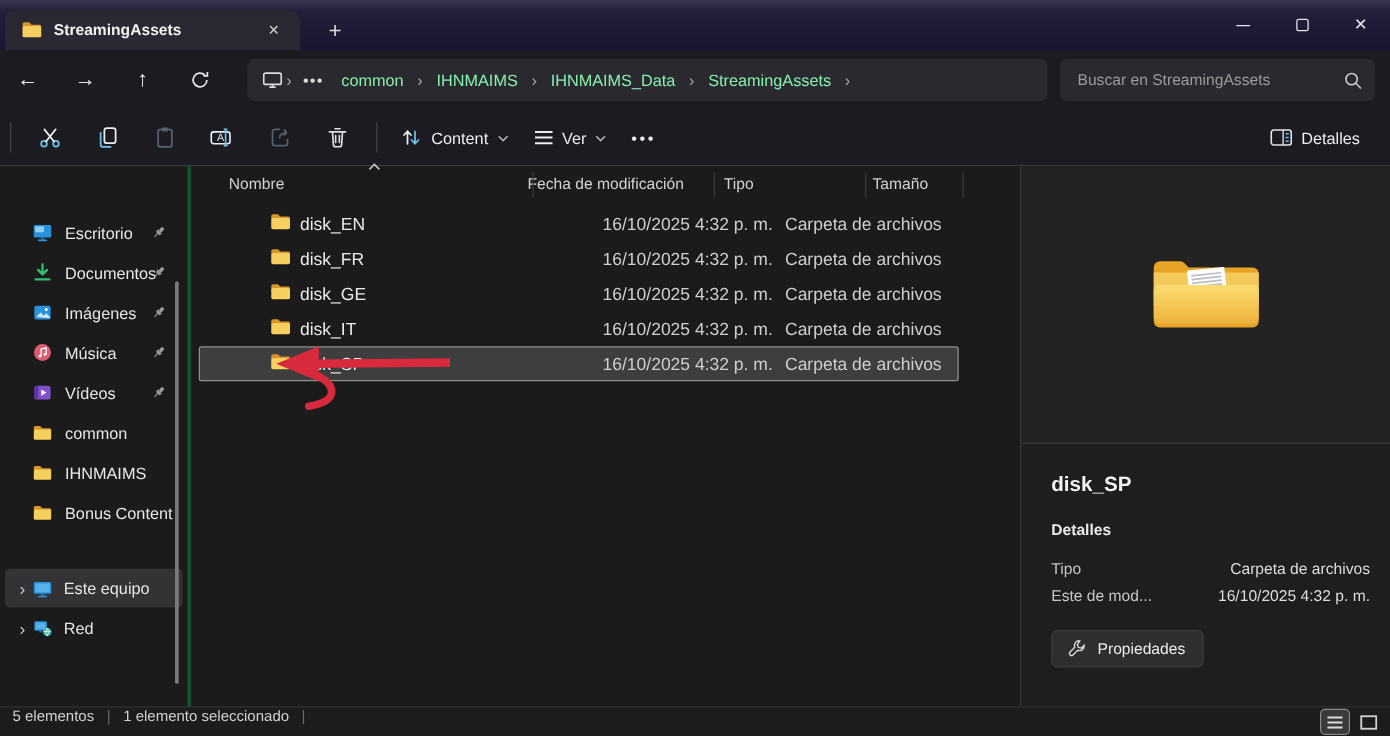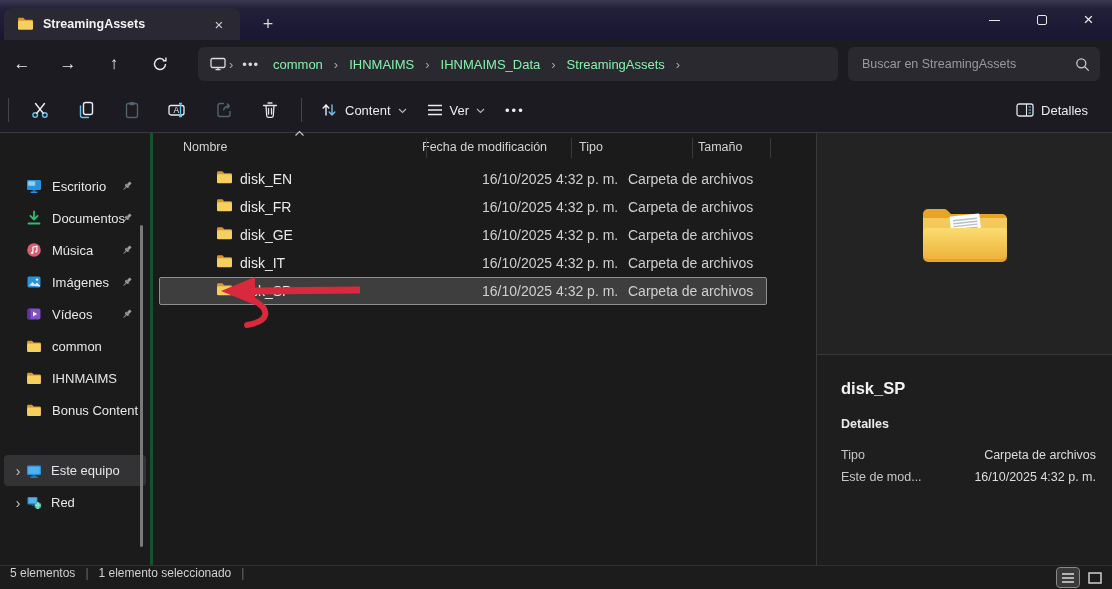--- a/index.html
+++ b/index.html
@@ -271,41 +271,41 @@
         <svg class="pin" width="12" height="12" viewBox="0 0 12 12">
             <g transform="rotate(45 6 6)" fill="#9a9a9a">
               <rect x="4.6" y="0.8" width="2.8" height="4.2" rx="0.8"></rect>
               <path d="M3.4 5h5.2l-1 2.4H4.4z"></path>
               <rect x="5.6" y="7.4" width="0.9" height="3.6" rx="0.45"></rect>
             </g>
           </svg>
       </div>
       <div class="side-item">
         <svg width="16" height="16" viewBox="0 0 16 16">
-            <circle cx="8" cy="8" r="6.8" fill="#d95d73"></circle>
-            <path d="M6.9 10.8V5.3l4-1v5.2" fill="none" stroke="#fff" stroke-width="1.1"></path>
-            <circle cx="6" cy="10.9" r="1.05" fill="#fff"></circle>
-            <circle cx="10" cy="9.6" r="1.05" fill="#fff"></circle>
-          </svg>
-        <span class="lbl">Música</span>
+            <rect x="1.5" y="2.5" width="13" height="11" rx="1.5" fill="#2a91dc"></rect>
+            <circle cx="11" cy="5.6" r="1.2" fill="#fff"></circle>
+            <path d="M3 11.5l3.5-3.5 2.5 2.5 2-2 3 3v1z" fill="#cfeafc"></path>
+          </svg>
+        <span class="lbl">Imágenes</span>
         <svg class="pin" width="12" height="12" viewBox="0 0 12 12">
             <g transform="rotate(45 6 6)" fill="#9a9a9a">
               <rect x="4.6" y="0.8" width="2.8" height="4.2" rx="0.8"></rect>
               <path d="M3.4 5h5.2l-1 2.4H4.4z"></path>
               <rect x="5.6" y="7.4" width="0.9" height="3.6" rx="0.45"></rect>
             </g>
           </svg>
       </div>
       <div class="side-item">
         <svg width="16" height="16" viewBox="0 0 16 16">
-            <rect x="1.5" y="2.5" width="13" height="11" rx="1.5" fill="#2a91dc"></rect>
-            <circle cx="11" cy="5.6" r="1.2" fill="#fff"></circle>
-            <path d="M3 11.5l3.5-3.5 2.5 2.5 2-2 3 3v1z" fill="#cfeafc"></path>
-          </svg>
-        <span class="lbl">Imágenes</span>
+            <circle cx="8" cy="8" r="6.8" fill="#d95d73"></circle>
+            <path d="M6.9 10.8V5.3l4-1v5.2" fill="none" stroke="#fff" stroke-width="1.1"></path>
+            <circle cx="6" cy="10.9" r="1.05" fill="#fff"></circle>
+            <circle cx="10" cy="9.6" r="1.05" fill="#fff"></circle>
+          </svg>
+        <span class="lbl">Música</span>
         <svg class="pin" width="12" height="12" viewBox="0 0 12 12">
             <g transform="rotate(45 6 6)" fill="#9a9a9a">
               <rect x="4.6" y="0.8" width="2.8" height="4.2" rx="0.8"></rect>
               <path d="M3.4 5h5.2l-1 2.4H4.4z"></path>
               <rect x="5.6" y="7.4" width="0.9" height="3.6" rx="0.45"></rect>
             </g>
           </svg>
       </div>
       <div class="side-item">
         <svg width="16" height="16" viewBox="0 0 16 16">
@@ -465,20 +465,26 @@
         <div class="dfields">
           <div class="dfield">
             <span class="fl">Tipo</span>
             <span class="fv">Carpeta de archivos</span>
           </div>
           <div class="dfield">
             <span class="fl">Este de mod...</span>
             <span class="fv">16/10/2025 4:32 p. m.</span>
           </div>
         </div>
+        <div class="props-btn">
+          <svg width="15" height="15" viewBox="0 0 16 16">
+              <path d="M10.5 1.8a4 4 0 0 0-4.3 5.5L2 11.5a1.8 1.8 0 0 0 2.5 2.5l4.2-4.2a4 4 0 0 0 5.5-4.3l-2.6 2.6-2.4-.8-.8-2.4z" fill="none" stroke="#d8d8d8" stroke-width="1.2"></path>
+            </svg>
+          <span>Propiedades</span>
+        </div>
       </div>
     </div>
   </div>
 
   <div class="statusbar">
     <span>5 elementos</span>
     <span class="sb-sep">|</span>
     <span>1 elemento seleccionado</span>
     <span class="sb-sep">|</span>
     <div class="sb-views">

